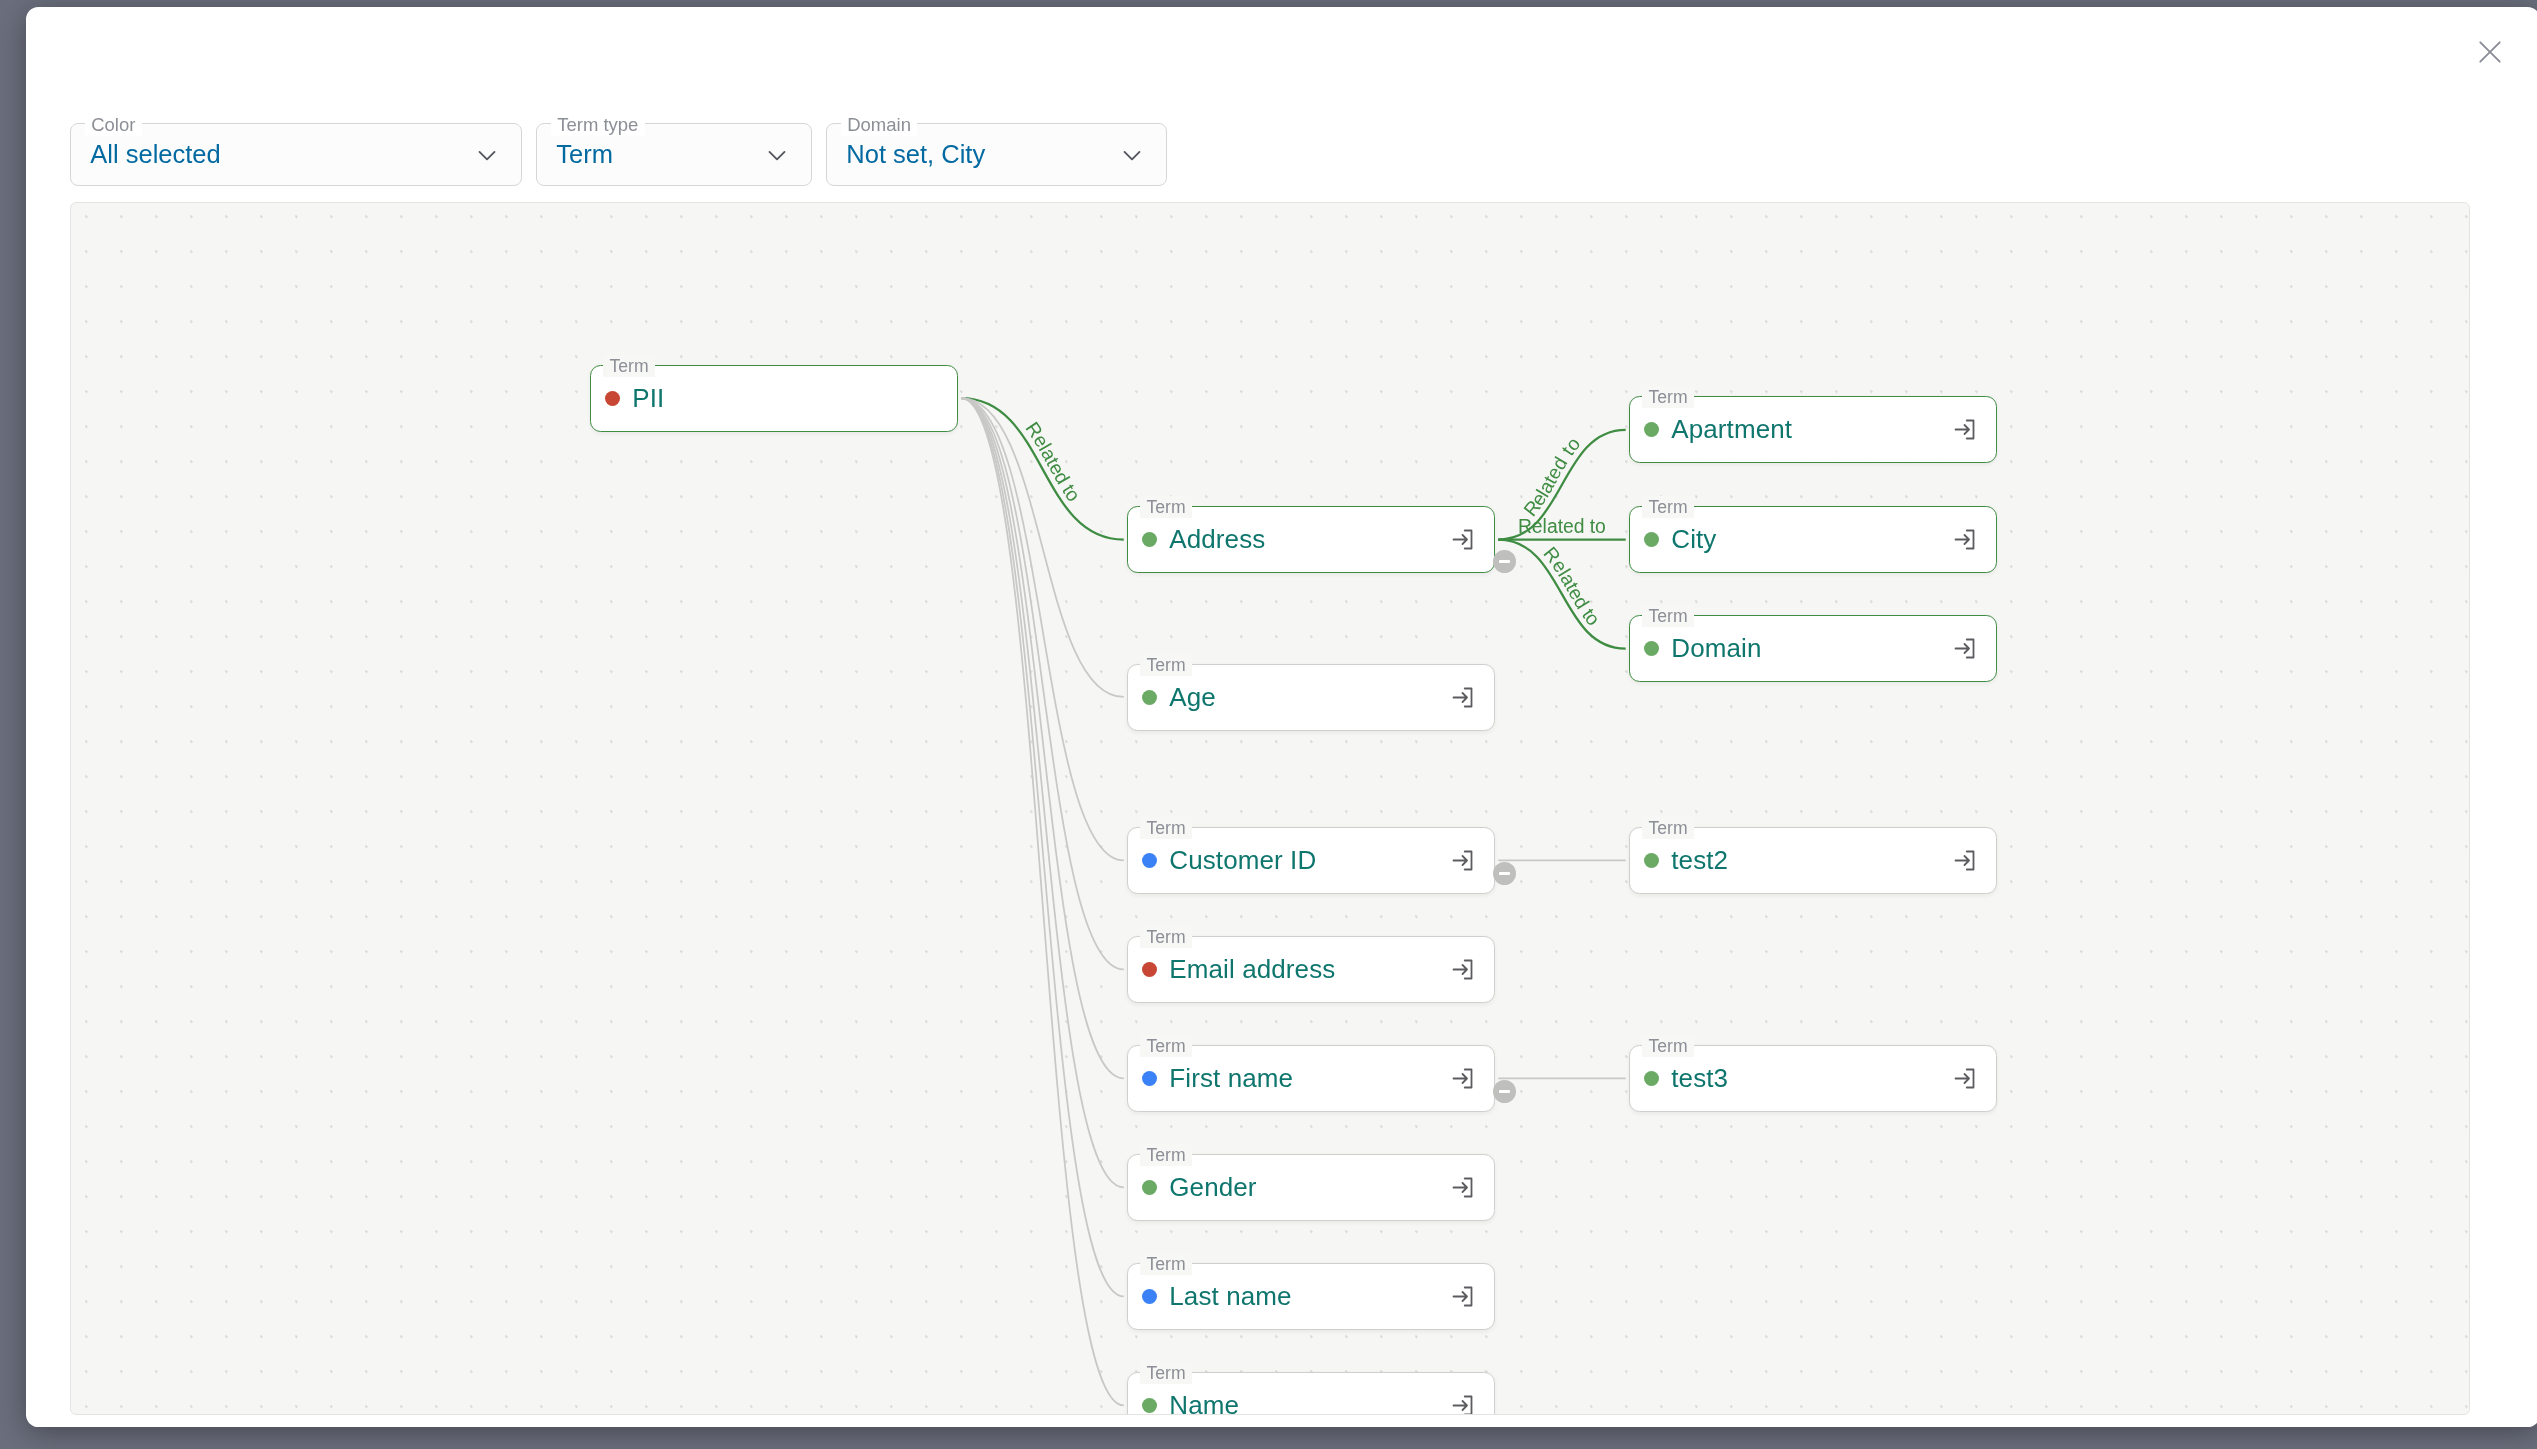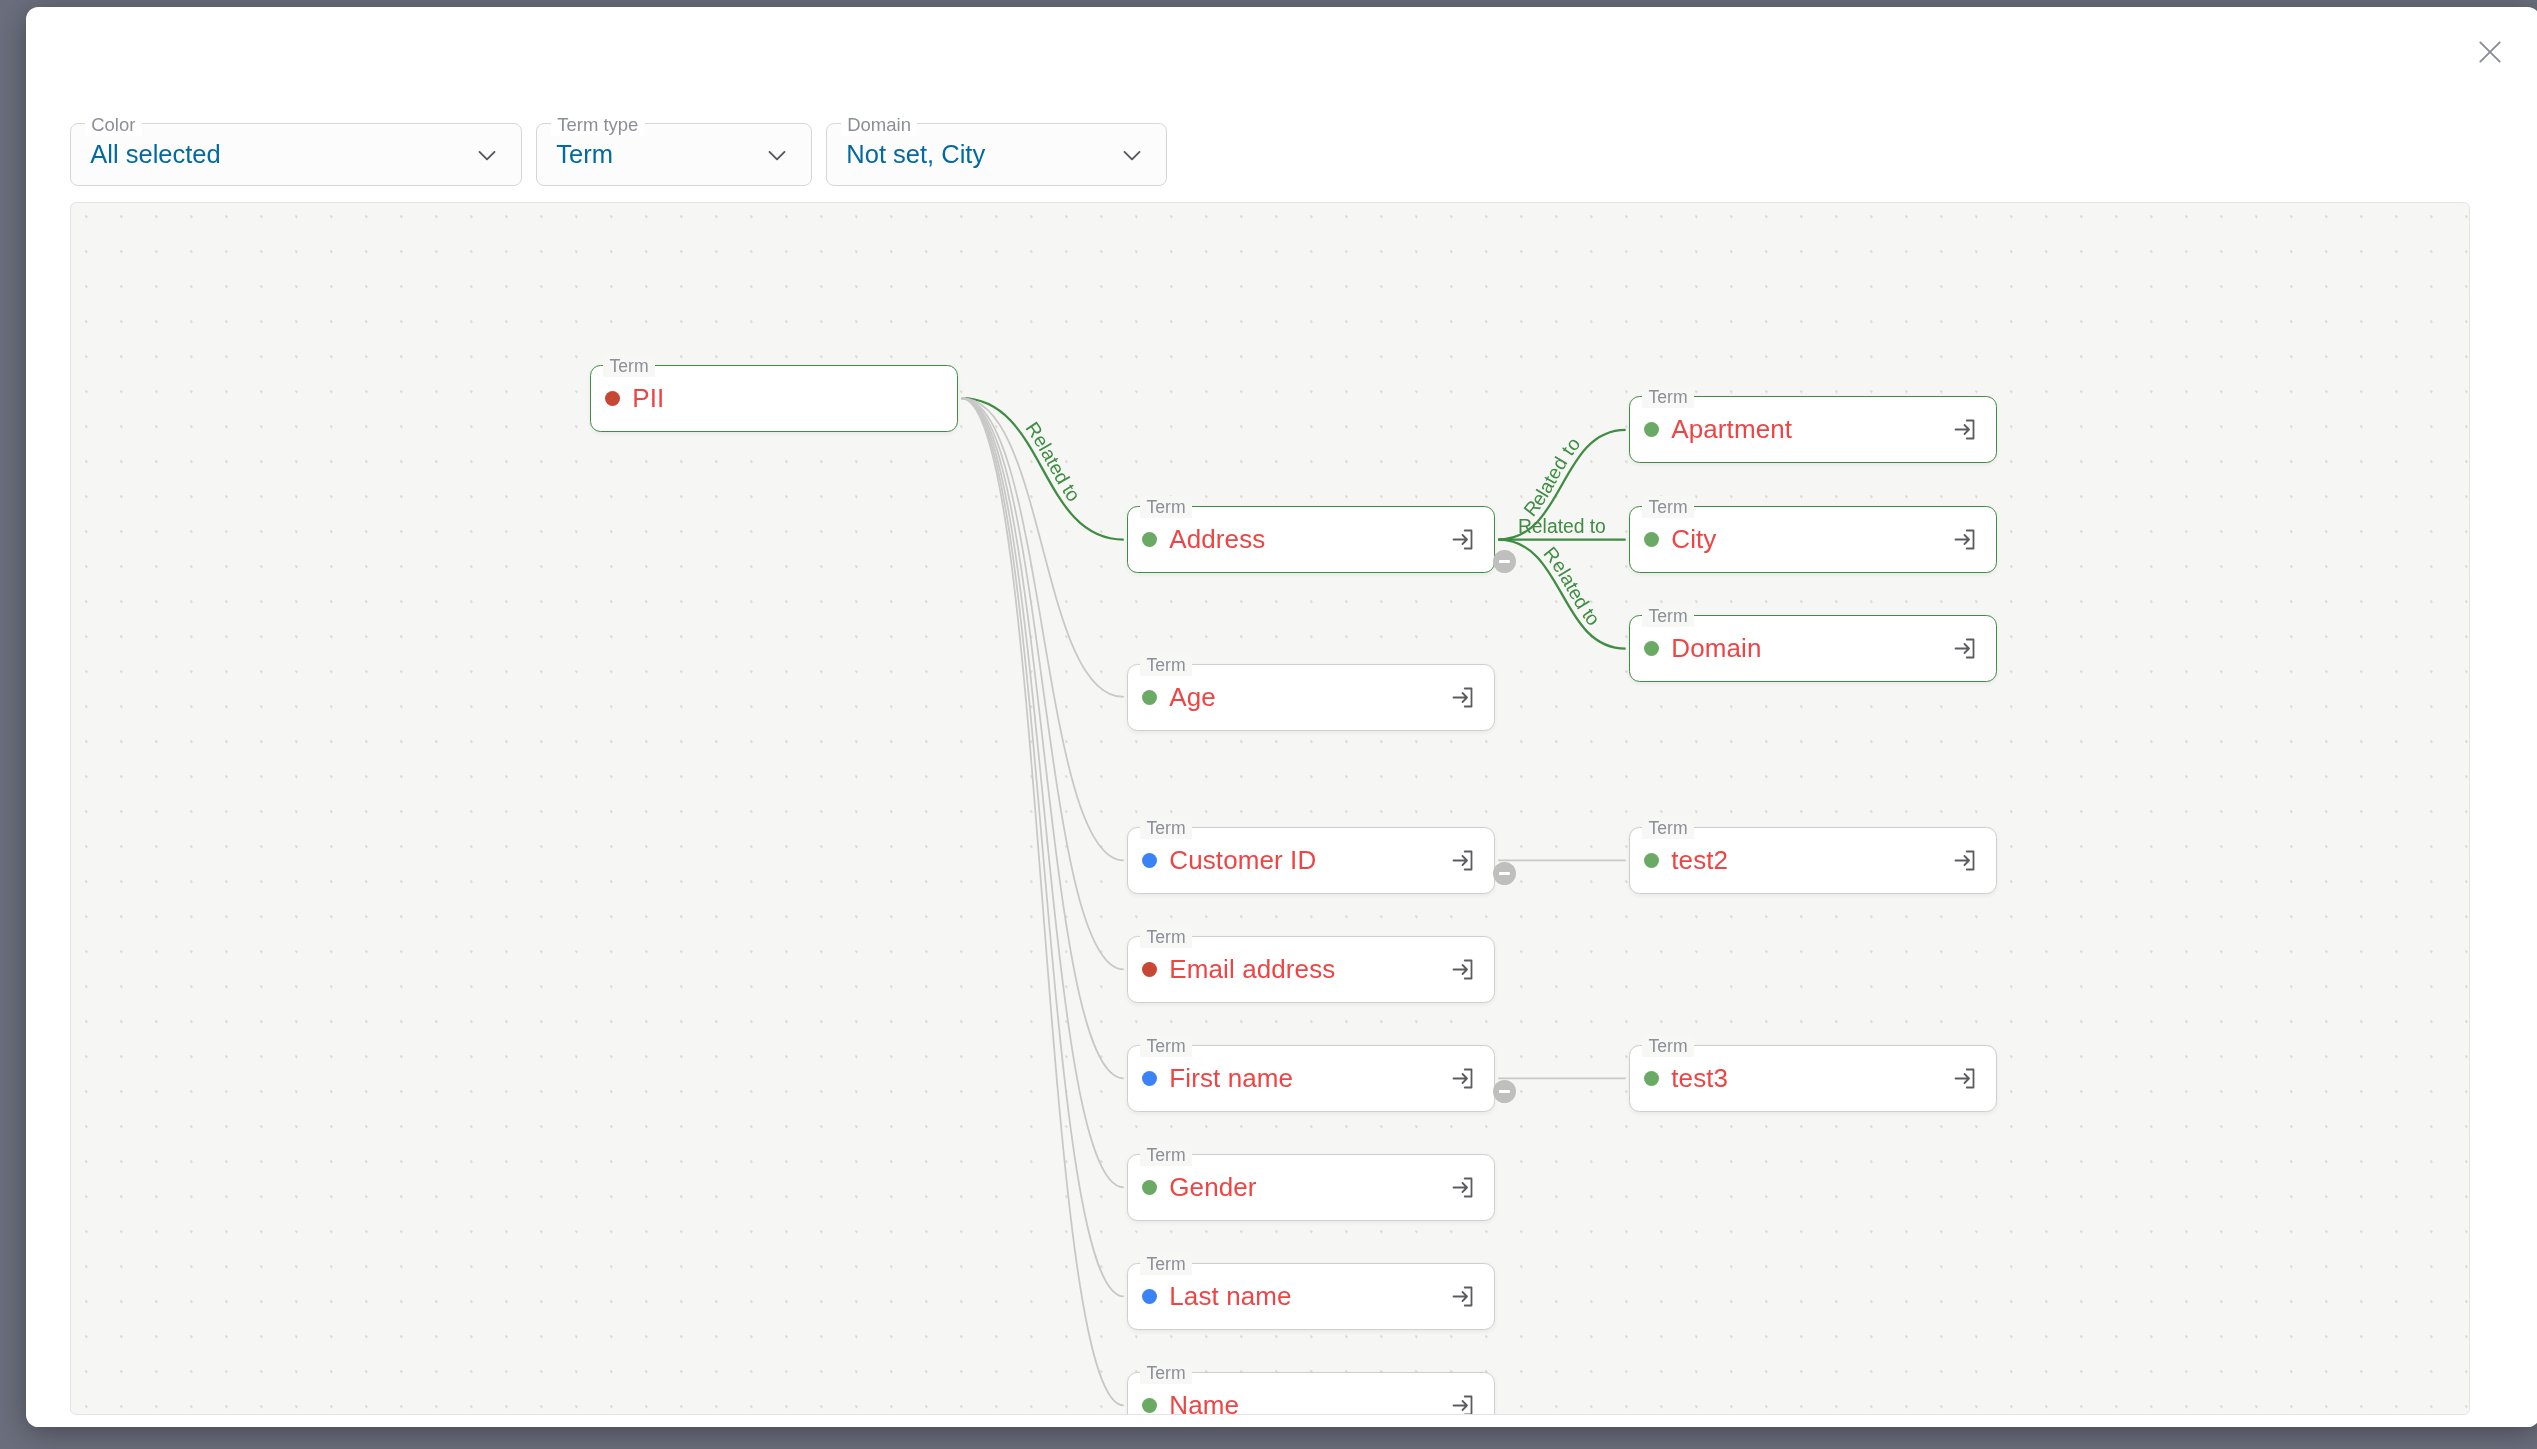--- a/index.html
+++ b/index.html
@@ -146,21 +146,21 @@
   .node .dot {
     width: 15px;
     height: 15px;
     border-radius: 50%;
     flex: 0 0 15px;
     margin-right: 12.3px;
   }
 
   .node .label {
     font-size: 26px;
-    color: #ef4444;
+    color: #0f766e;
     white-space: nowrap;
     flex: 1;
     letter-spacing: 0.1px;
   }
 
   .node .open-icon {
     width: 27px;
     height: 27px;
     flex: 0 0 27px;
     margin-left: 8.8px;

